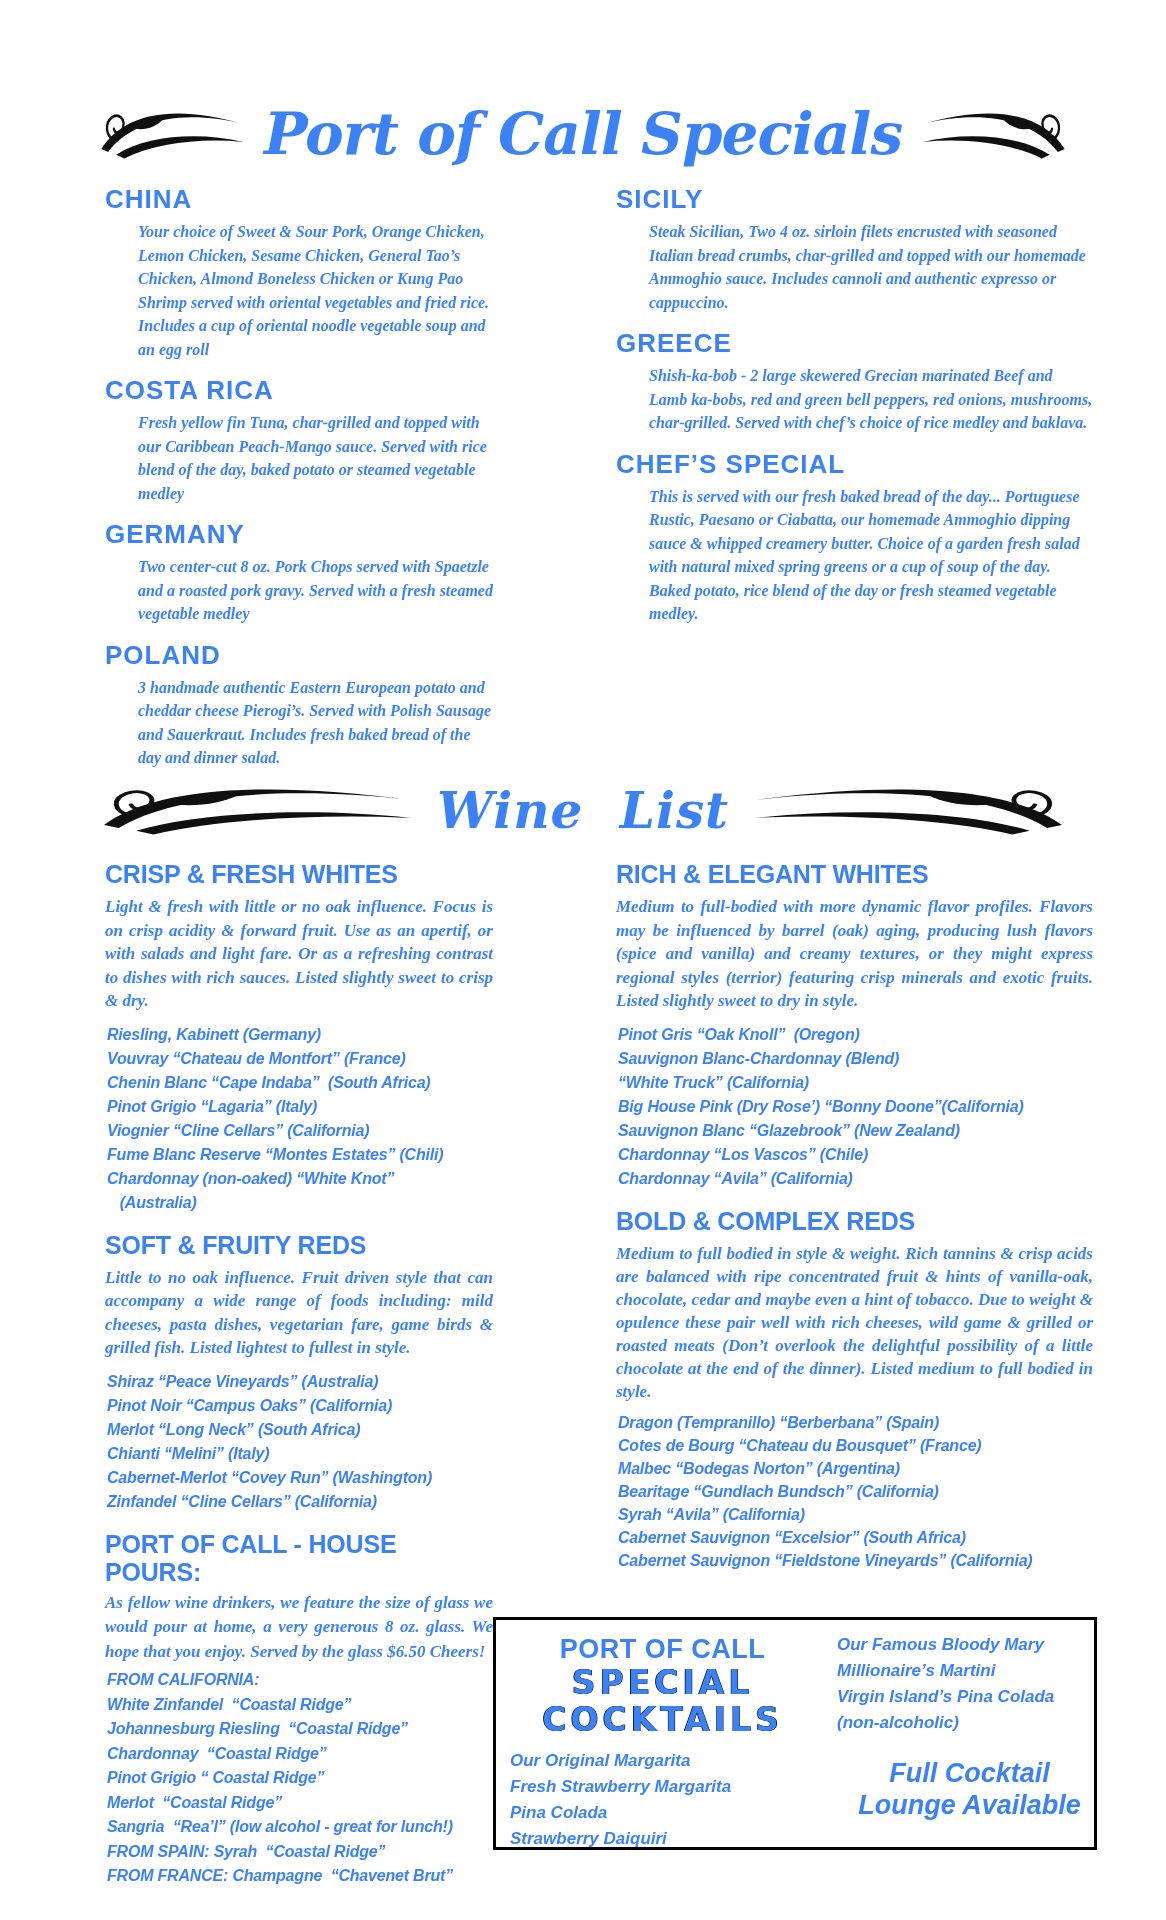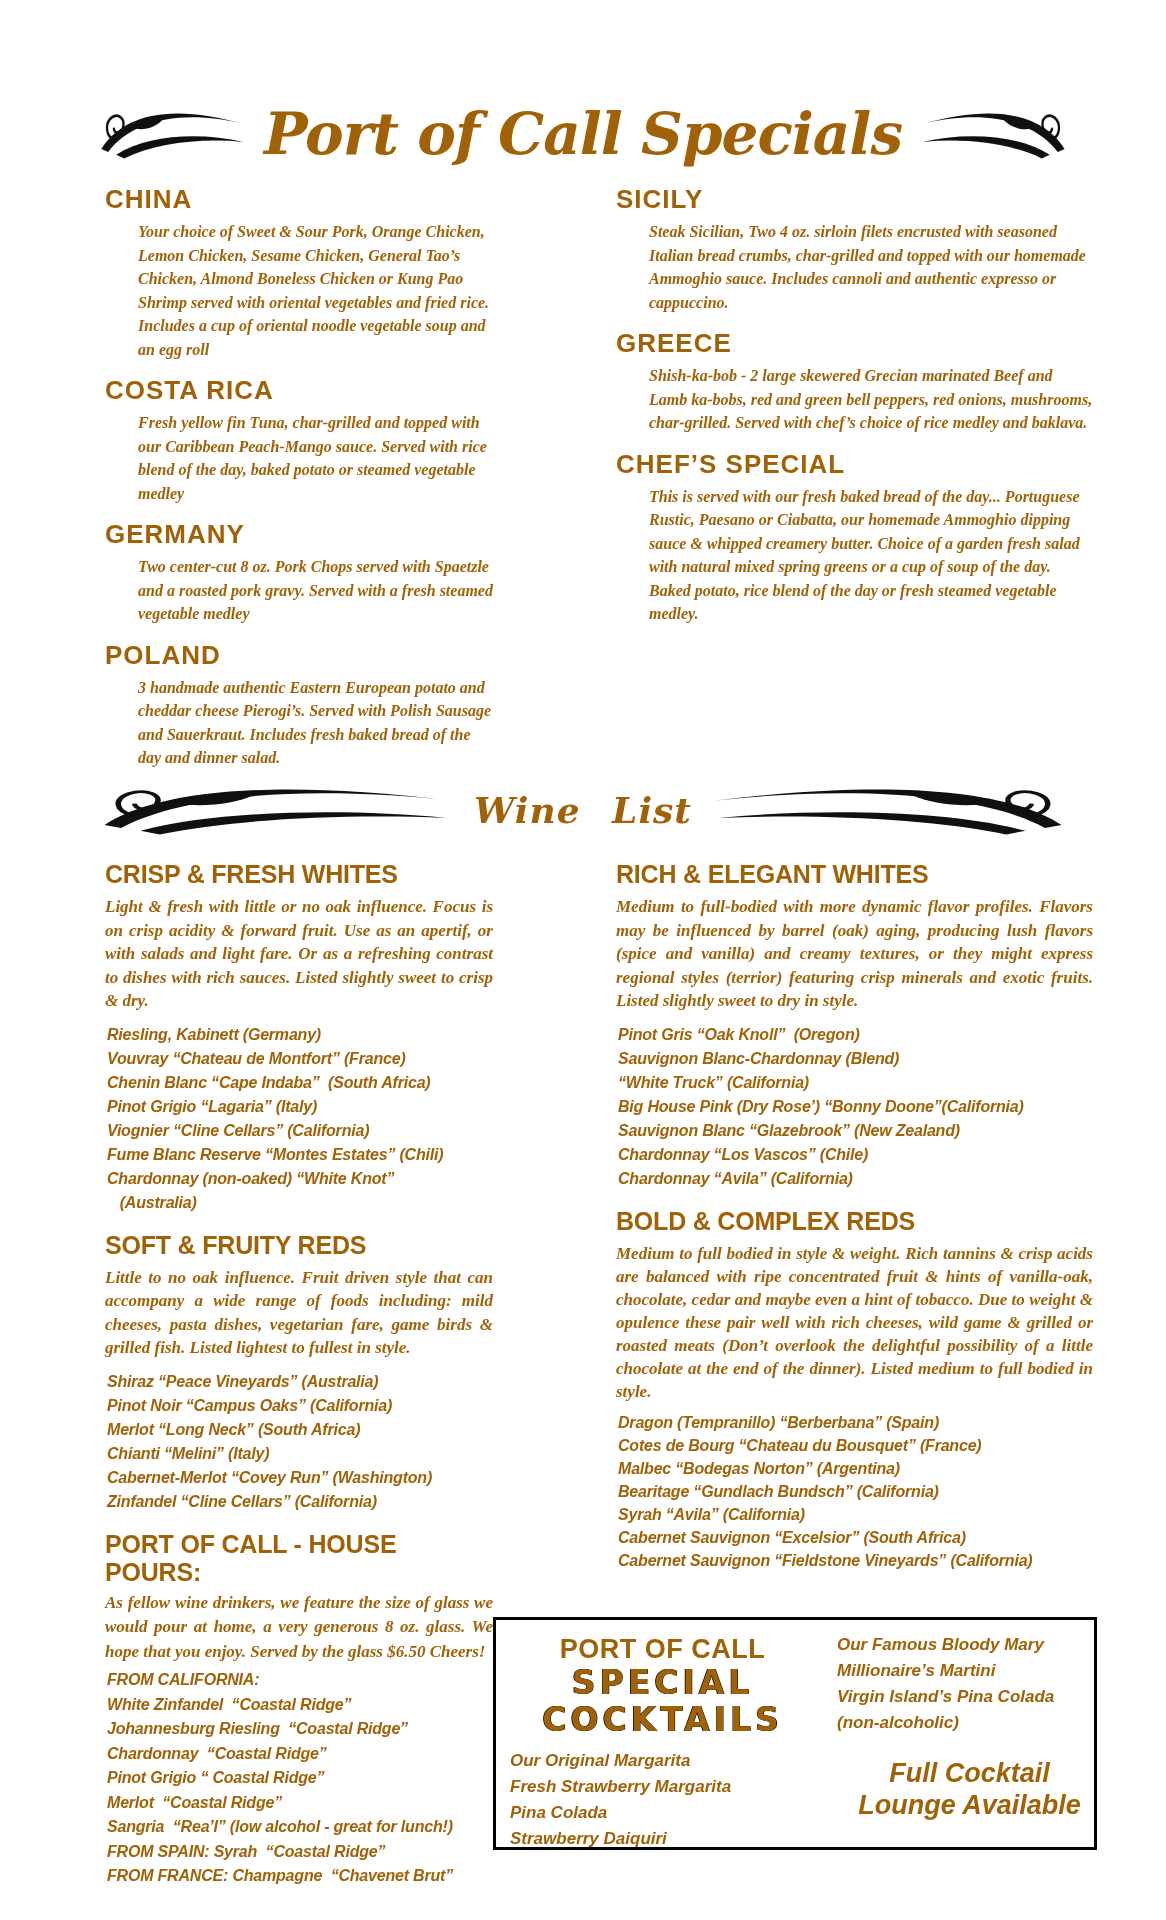--- a/index.html
+++ b/index.html
@@ -1,35 +1,35 @@
 <!DOCTYPE html>
 <html><head>
 <meta charset="utf-8">
 <style>
   html,body{margin:0;padding:0;background:#ffffff;}
   .page{
     position:relative;
     width:1166px;height:1920px;
-    background:#ffffff;color:#a16207;
+    background:#ffffff;color:#3b82f6;
     overflow:hidden;
     font-family:"Liberation Sans",sans-serif;
   }
   
   .banner{position:absolute;left:99px;width:968px;display:flex;align-items:center;}
   .banner-specials{top:92px;height:84px;}
   .banner-wine{top:772px;height:76px;}
   .fl{flex:1;height:56px;min-width:0;}
   .fl svg{width:100%;height:100%;display:block;}
   .fl.mirror svg{transform:scaleX(-1);}
   .script-title{
     font-family:"DejaVu Serif",serif;font-style:italic;font-weight:bold;
     white-space:nowrap;margin:0 16px;letter-spacing:-1px;
   }
   .script-specials{font-size:58px;}
-  .script-wine{font-size:36px;letter-spacing:1px;word-spacing:18px;}
+  .script-wine{font-size:50px;letter-spacing:1px;word-spacing:18px;}
   
   .row{position:absolute;left:105px;width:988px;display:flex;}
   .row-specials{top:183px;}
   .row-wine{top:860px;}
   .col-left{width:388px;flex:0 0 388px;}
   .col-gap{width:123px;flex:0 0 123px;}
   .col-right{flex:1;min-width:0;}
   
   .country{
     font-size:26px;font-weight:bold;letter-spacing:1px;

